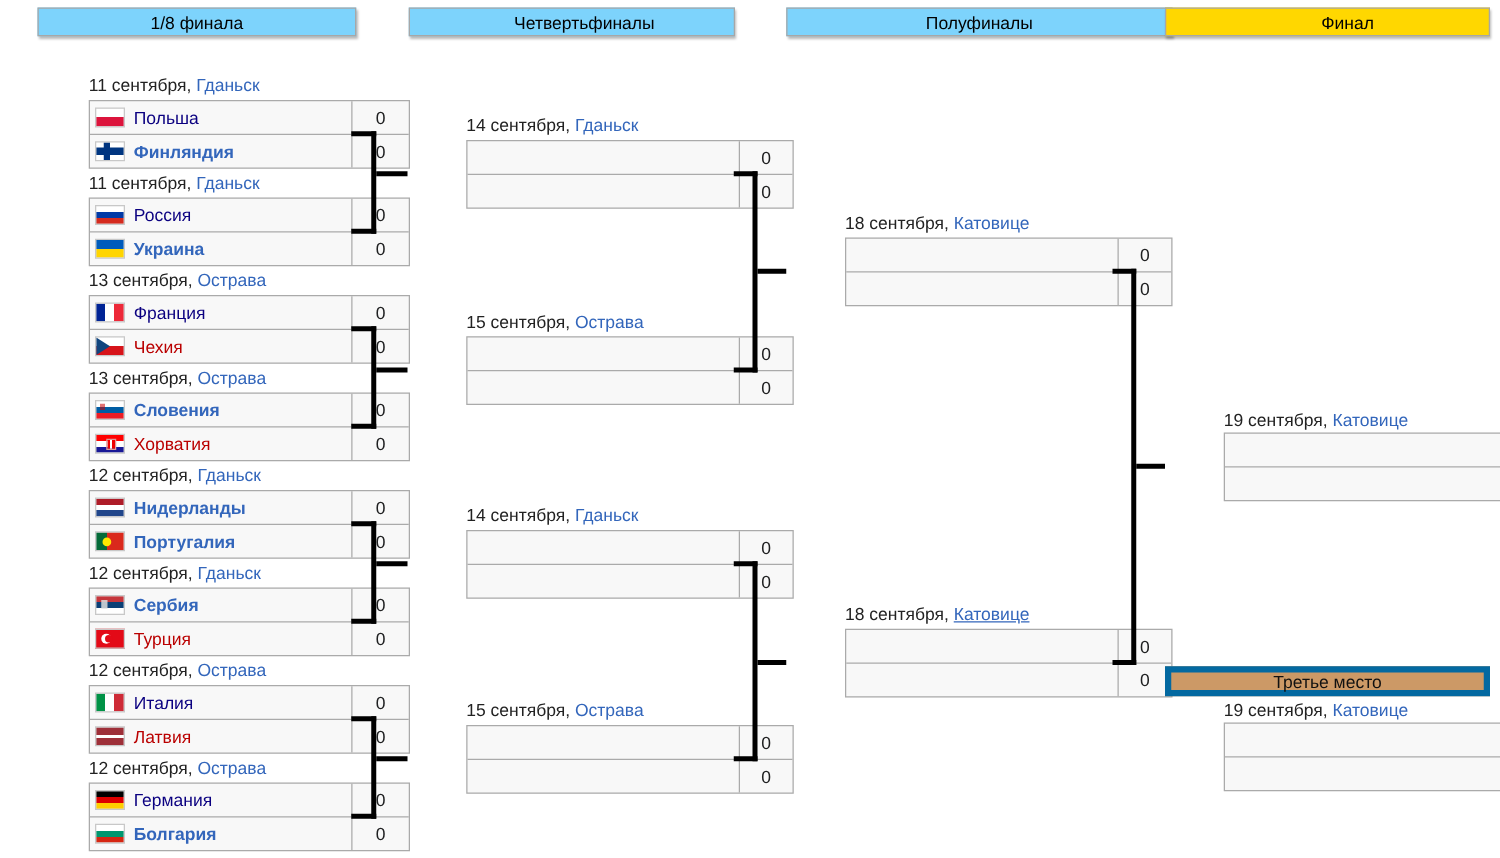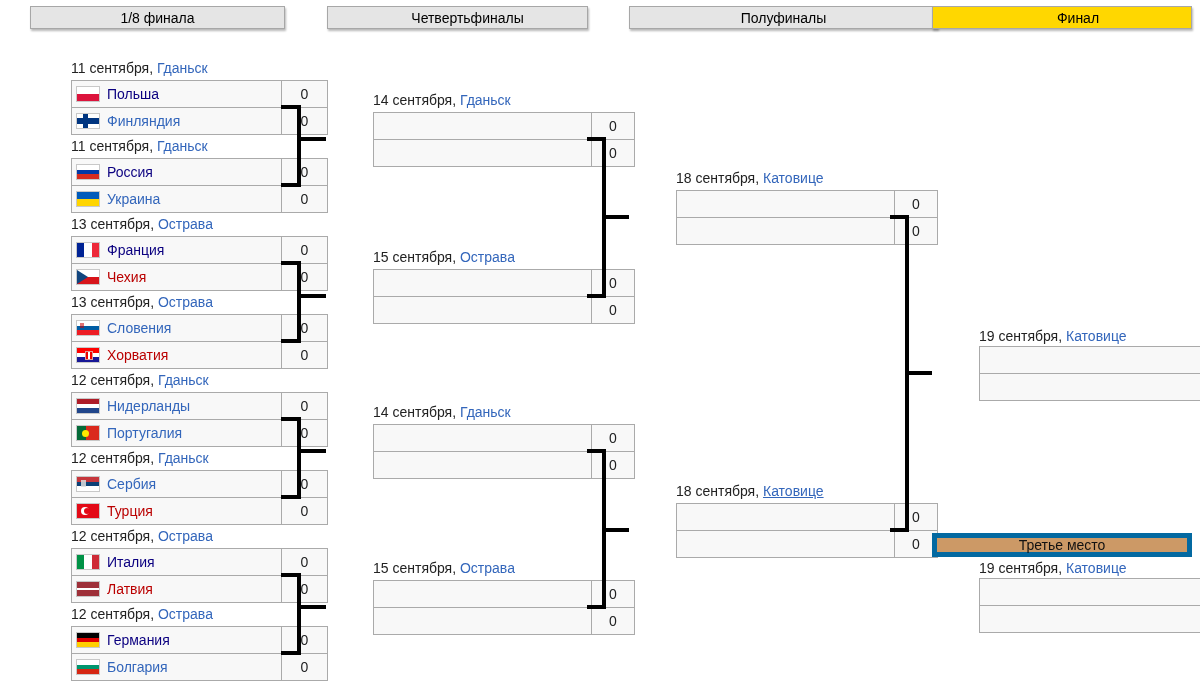--- a/index.html
+++ b/index.html
@@ -2,21 +2,21 @@
 <html><head>
 <meta charset="utf-8">
 <style>
   html,body{margin:0;padding:0;background:#fff;}
   #stage{position:relative;width:1200px;height:686px;background:#fff;overflow:hidden;
          font-family:"Liberation Sans","DejaVu Sans",sans-serif;font-size:14px;color:#202122;}
 
   
   .round-header{position:absolute;top:6px;height:23px;box-sizing:border-box;
     display:flex;align-items:center;justify-content:center;
-    background:#e5e5e5;border:1px solid #a7a7a7;box-shadow:1px 2px 2px rgba(0,0,0,.28);
+    background:#7dd3fc;border:1px solid #a7a7a7;box-shadow:1px 2px 2px rgba(0,0,0,.28);
     color:#000;}
   .round-header.final{background:#FFD700;}
   .third-header{position:absolute;box-sizing:border-box;height:24px;
     display:flex;align-items:center;justify-content:center;
     background:#CC9966;border:5px solid #0369a1;color:#111;}
 
   
   .group{position:absolute;margin-left:47px;}
   .date{height:20px;line-height:17px;white-space:nowrap;color:#222;}
   .c4 .date{height:18px;}
@@ -26,21 +26,21 @@
   .match{border:1px solid #aaa;background:#f8f8f8;box-sizing:content-box;}
   .row{display:flex;height:26px;align-items:stretch;}
   .row + .row{border-top:1px solid #aaa;}
   .name{flex:1;display:flex;align-items:center;padding-left:4px;overflow:hidden;}
   .score{flex:none;border-left:1px solid #aaa;display:flex;align-items:center;justify-content:center;color:#202122;}
   .c1 .match{width:255px;} .c1 .score{width:45px;}
   .c2 .match,.c3 .match{width:260px;} .c2 .score,.c3 .score{width:42px;}
   .c4 .match{width:258px;} .c4 .score{width:36px;}
 
   .team{margin-left:7px;cursor:pointer;}
-  [data-link="blue"]{color:#3366BB;}
+  [data-link="blue"]{color:#3366BB;font-weight:bold;}
   [data-link="visited"]{color:#0B0080;}
   [data-link="red"]{color:#BA0000;}
 
   
   .flag{flex:none;width:22px;height:14px;position:relative;border:1px solid #c8c8c8;overflow:hidden;background:#fff;}
   [data-flag="pol"]{background:linear-gradient(to bottom,#fff 50%,#dc143c 50%);}
   [data-flag="fin"]{background-color:#fff;background-image:linear-gradient(#003580,#003580),linear-gradient(#003580,#003580);
     background-size:5px 100%,100% 6px;background-position:6px 0,0 4px;background-repeat:no-repeat;}
   [data-flag="rus"]{background:linear-gradient(to bottom,#fff 33%,#0039a6 33%,#0039a6 66%,#d52b1e 66%);}
   [data-flag="ukr"]{background:linear-gradient(to bottom,#005bbb 50%,#ffd500 50%);}

